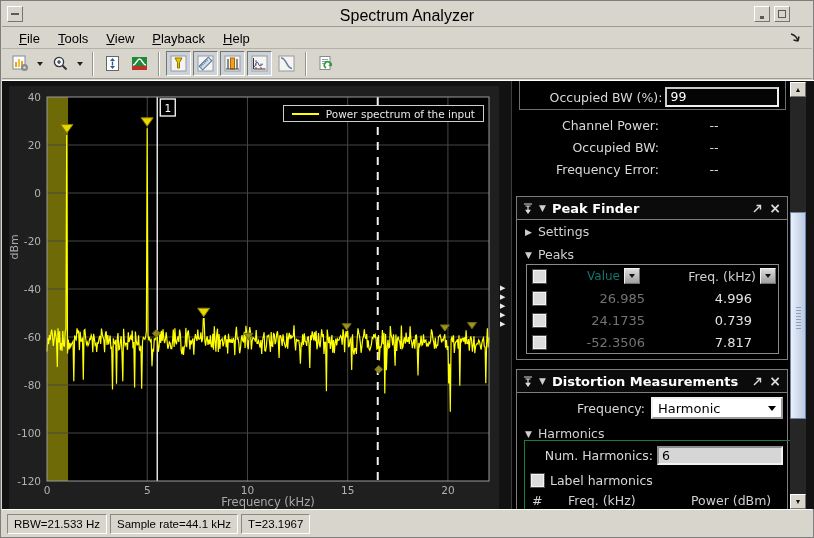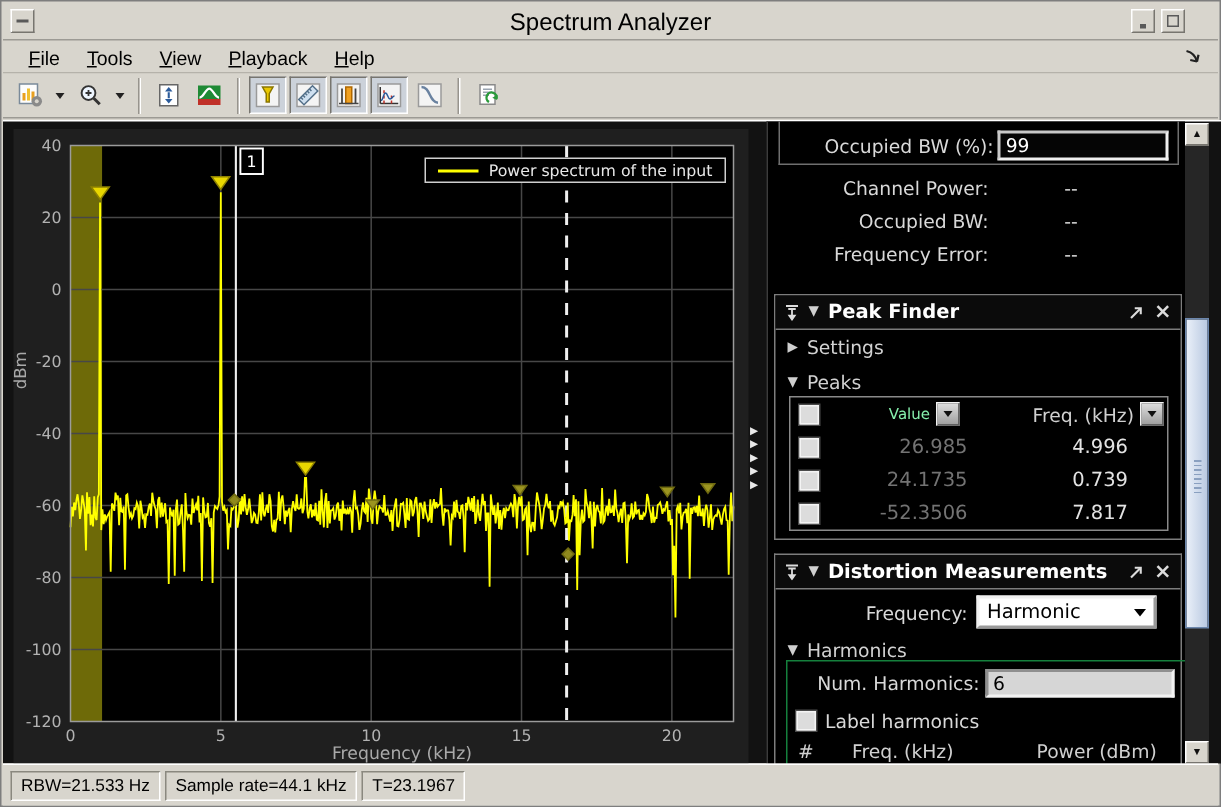--- a/index.html
+++ b/index.html
@@ -81,23 +81,23 @@
   .checkbox{width:13px;height:13px;background:#dcdcdc;border:1px solid #f4f4f4;
     box-shadow:0 0 0 1px #4a4a4a;flex:0 0 auto;}
   .sort-btn{width:16px;height:16px;background:linear-gradient(#dcdcdc,#9f9f9f);
     border:1px solid;border-color:#f2f2f2 #6e6e6e #6e6e6e #f2f2f2;display:flex;
     align-items:center;justify-content:center;}
   .sort-btn .caret{border-top-color:#111;}
   .peaks-box{position:absolute;left:9px;width:253px;border:1px solid #8a8a8a;}
   .pf-row{display:flex;align-items:center;height:22px;padding-left:6px;font-size:13px;}
   .pf-col-val{width:99px;text-align:right;color:#737373;}
   .pf-col-freq{width:107px;text-align:right;color:#e3e3e3;}
-  .pf-hdr-val{width:74px;text-align:right;color:#86efac;font-size:10px;}
+  .pf-hdr-val{width:74px;text-align:right;color:#0f766e;font-size:12px;}
   .pf-hdr-freq{width:116px;text-align:right;color:#d0d0d0;font-size:12.5px;}
-  .combo{width:120px;height:22px;background:#fff;color:#000;border:2px solid;
+  .combo{width:132px;height:22px;background:#fff;color:#000;border:2px solid;
     border-color:#f0f0f0 #9a9a9a #9a9a9a #f0f0f0;display:flex;align-items:center;
     padding:0 5px;font-size:13px;}
   .combo .caret{margin-left:auto;border-top-color:#000;border-left-width:4px;border-right-width:4px;border-top-width:5px;}
   .harm-group{position:absolute;left:7px;width:267px;height:80px;border:1px solid #15803d;}
   .dist-table-hdr{position:absolute;display:flex;font-size:12.5px;color:#d0d0d0;}
 
   
   .scrollbar{position:absolute;left:788px;top:1px;width:16px;height:427px;background:#262626;}
   .sb-btn{position:absolute;left:0;width:16px;height:15px;background:#d8d5cd;
     border:1px solid;border-color:#fff #77756f #77756f #fff;display:flex;align-items:center;

